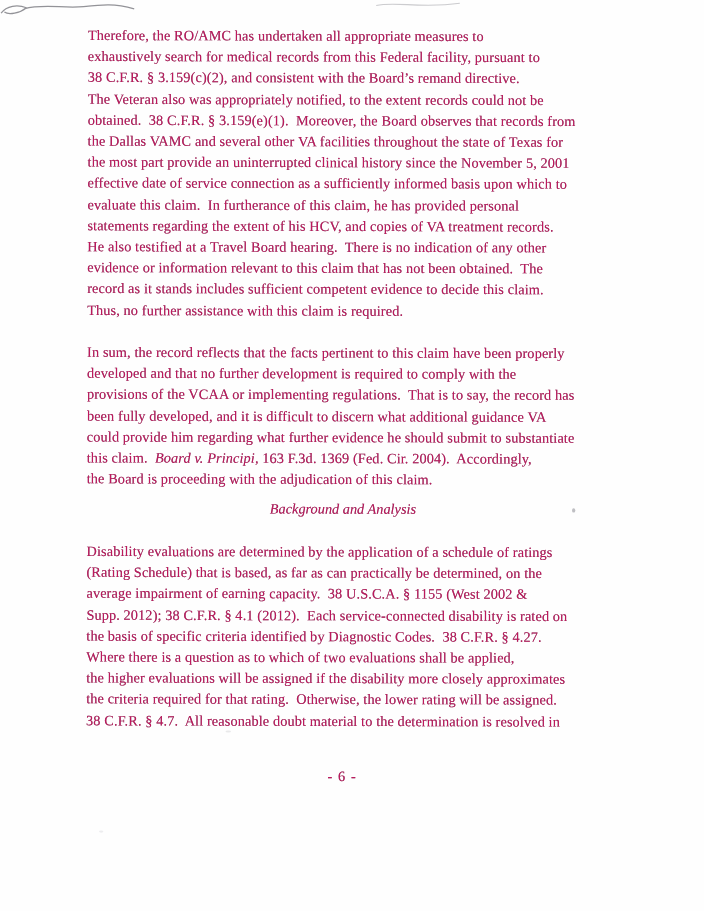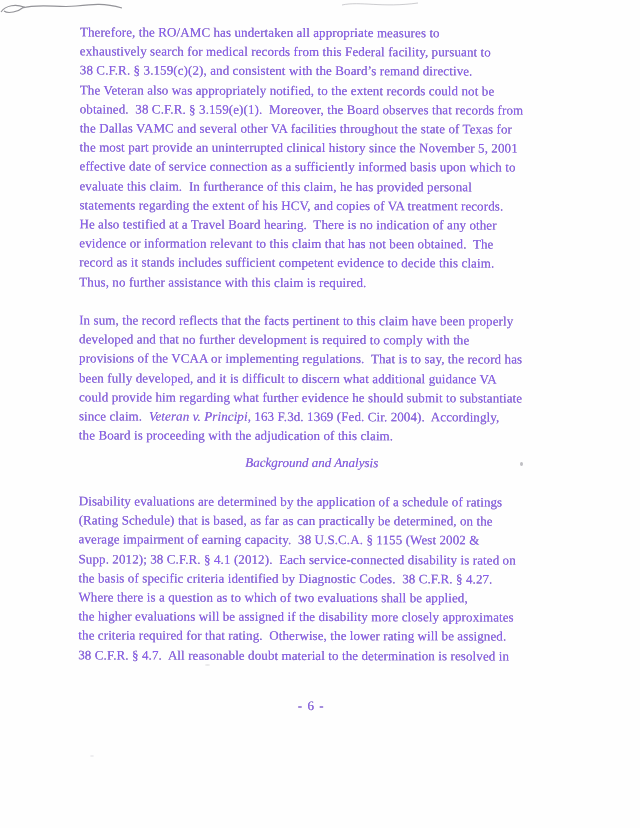--- a/index.html
+++ b/index.html
@@ -7,21 +7,21 @@
     padding: 0;
     background: #ffffff;
   }
   .scan-page {
     position: relative;
     width: 640px;
     height: 828px;
     background: #fefefe;
     overflow: hidden;
     font-family: "Liberation Serif", serif;
-    color: #8b5cf6;
+    color: #be185d;
   }
   .skew-wrap {
     position: absolute;
     inset: 0;
     transform: rotate(0.15deg);
     transform-origin: 50% 0;
   }
   .para {
     position: absolute;
     left: 80px;
@@ -105,21 +105,21 @@
       <div class="line">record as it stands includes sufficient competent evidence to decide this claim.</div>
       <div class="line">Thus, no further assistance with this claim is required.</div>
     </div>
 
     <div class="para para-2">
       <div class="line">In sum, the record reflects that the facts pertinent to this claim have been properly</div>
       <div class="line">developed and that no further development is required to comply with the</div>
       <div class="line">provisions of the VCAA or implementing regulations.  That is to say, the record has</div>
       <div class="line">been fully developed, and it is difficult to discern what additional guidance VA</div>
       <div class="line">could provide him regarding what further evidence he should submit to substantiate</div>
-      <div class="line"><span>since claim.  </span><span class="citation-italic">Veteran v. Principi,</span><span> 163 F.3d. 1369 (Fed. Cir. 2004).  Accordingly,</span></div>
+      <div class="line"><span>this claim.  </span><span class="citation-italic">Board v. Principi,</span><span> 163 F.3d. 1369 (Fed. Cir. 2004).  Accordingly,</span></div>
       <div class="line">the Board is proceeding with the adjudication of this claim.</div>
     </div>
 
     <div class="section-heading">Background and Analysis</div>
 
     <div class="para para-3">
       <div class="line">Disability evaluations are determined by the application of a schedule of ratings</div>
       <div class="line">(Rating Schedule) that is based, as far as can practically be determined, on the</div>
       <div class="line">average impairment of earning capacity.  38 U.S.C.A. § 1155 (West 2002 &amp;</div>
       <div class="line">Supp. 2012); 38 C.F.R. § 4.1 (2012).  Each service-connected disability is rated on</div>

